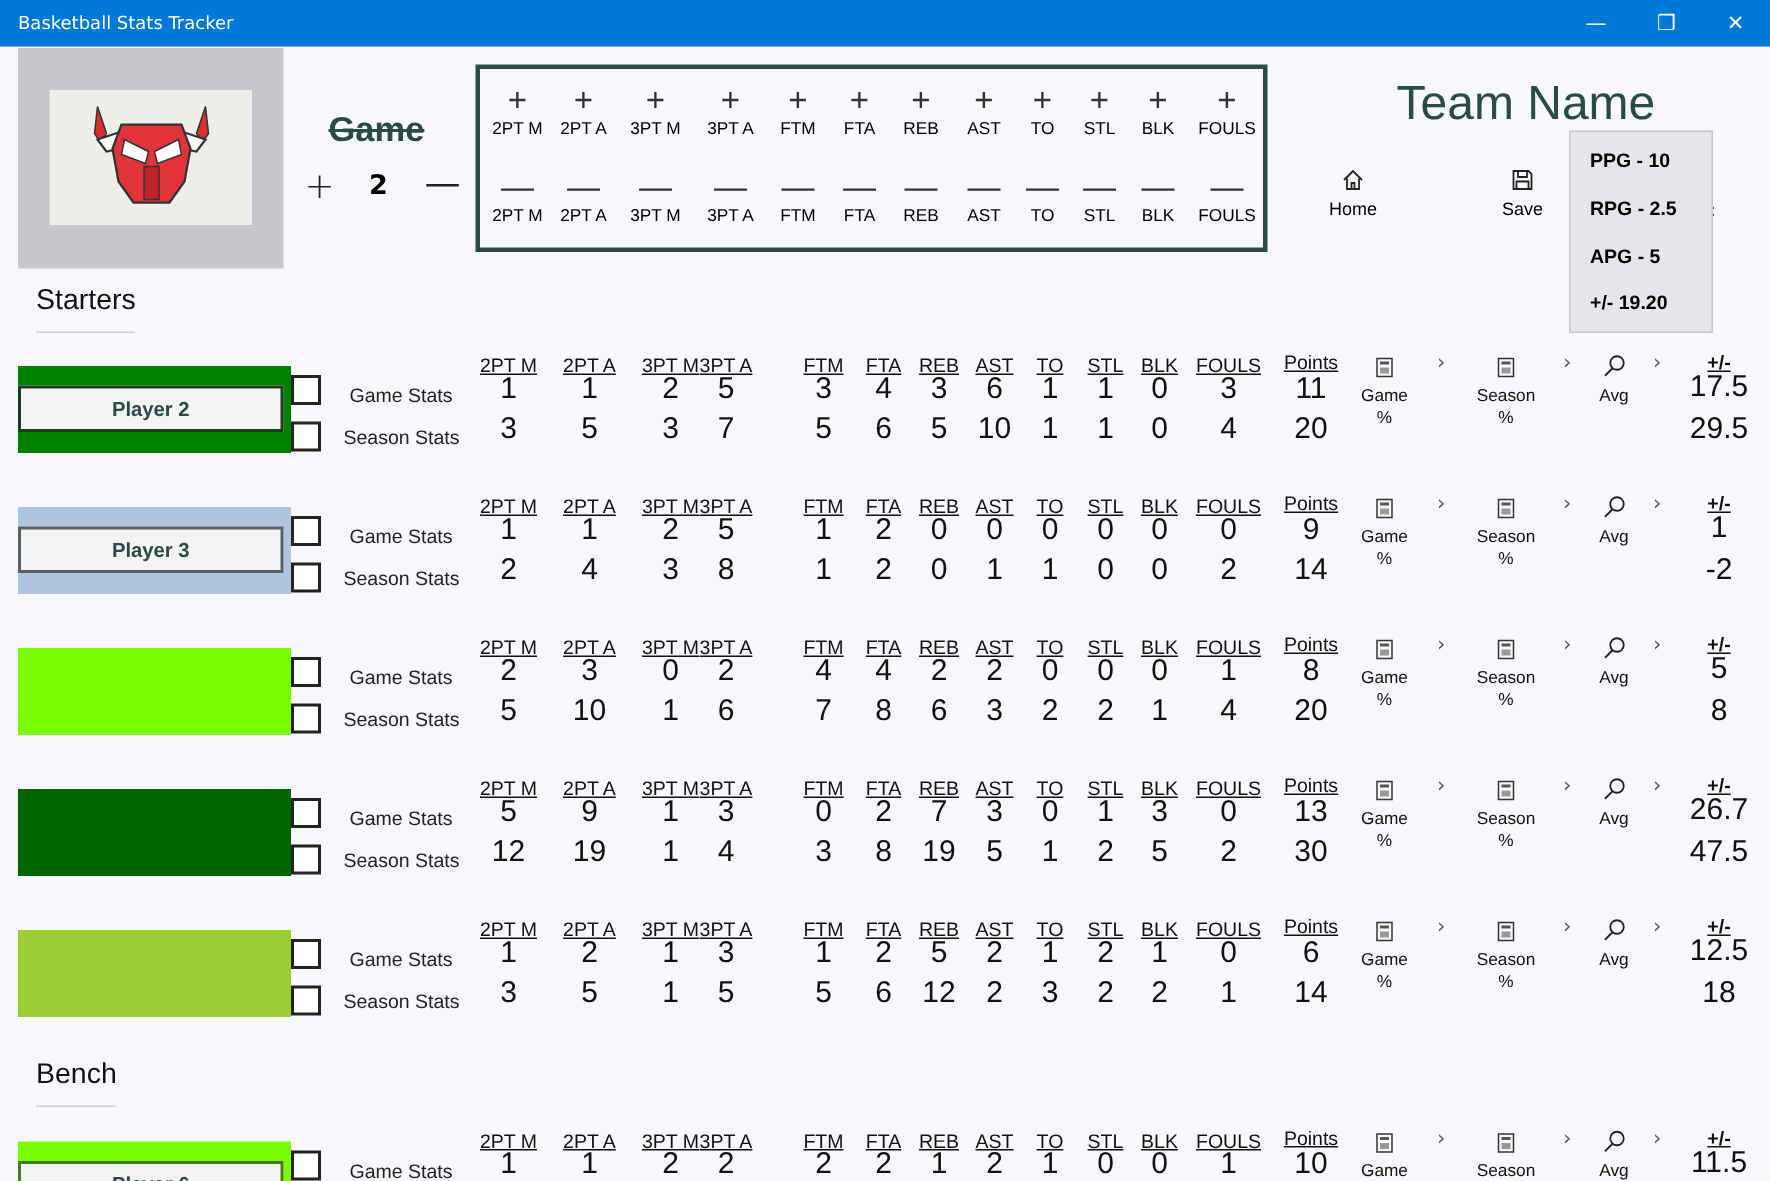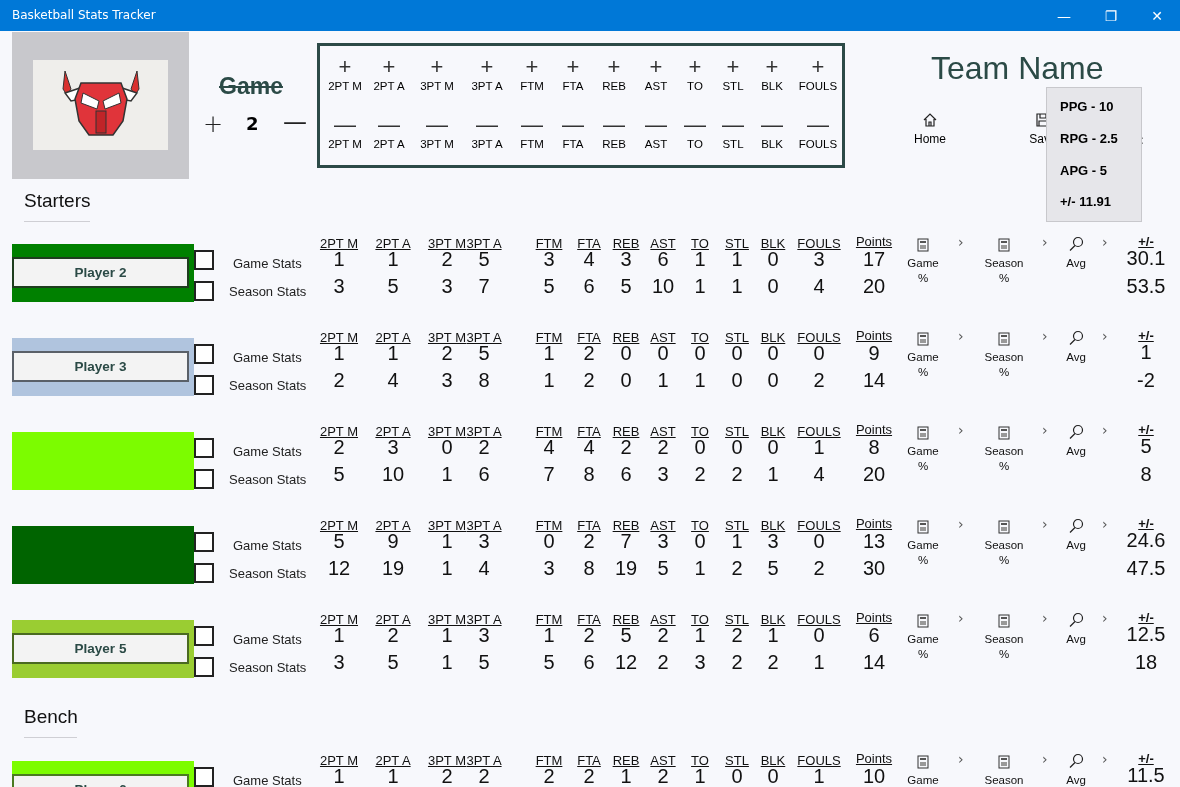--- a/index.html
+++ b/index.html
@@ -11,21 +11,21 @@
   .logo-inner { position: absolute; left: 21px; top: 28px; width: 135px; height: 90px; background: #efeeeb; display: flex; align-items: center; justify-content: center; }
   .game-label { position: absolute; left: 219px; top: 73px; font-size: 23px; color: #2b4a46; text-decoration: line-through; font-weight: 600; font-family: "Liberation Sans", sans-serif; }
   .game-plus { position: absolute; left: 203px; top: 110px; font-size: 24px; font-weight: 300; color: #222; }
   .game-num { position: absolute; left: 246px; top: 113px; font-size: 18px; font-weight: bold; }
   .game-minus { position: absolute; left: 283px; top: 108px; font-size: 24px; color: #222; }
   .stat-box { position: absolute; left: 317px; top: 43px; width: 528px; height: 125px; border: 3px solid #2c4a47; background: #f7f8fc; }
   .stat-col { position: absolute; text-align: center; font-size: 11.5px; font-family: "Liberation Sans", sans-serif; }
   .stat-col .sym { font-size: 22px; line-height: 22px; font-weight: 200; color: #333; display: block; }
   .stat-col .lbl { display: block; margin-top: 2px; }
   .team-name { position: absolute; left: 931px; top: 50px; font-size: 32px; color: #2b4a46; font-family: "Liberation Sans", sans-serif; }
-  .nav-btn { position: absolute; text-align: center; font-size: 12px; font-family: "Liberation Sans", sans-serif; margin-left: 28px; }
+  .nav-btn { position: absolute; text-align: center; font-size: 12px; font-family: "Liberation Sans", sans-serif; }
   .nav-btn svg { display: block; margin: 0 auto 4px; }
   .tooltip { position: absolute; left: 1046px; top: 87px; width: 96px; height: 135px; background: #e6e6ea; border: 1px solid #c8c8cc; font-size: 13px; font-weight: bold; font-family: "Liberation Sans", sans-serif; padding-left: 12px; }
   .tooltip div { position: absolute; left: 13px; }
   .section-title { position: absolute; font-size: 19px; font-family: "Liberation Sans", sans-serif; color: #111; }
   .section-line { position: absolute; height: 1px; background: #cfcfd4; }
   .player-row { position: absolute; left: 0; width: 1180px; height: 94px; }
   .p-bg { position: absolute; left: 12px; top: 0; width: 182px; height: 58px; }
   .p-btn { position: absolute; left: 12px; top: 13px; width: 177px; height: 31px; background: #f3f3f3; border: 2px solid; font-weight: bold; font-size: 13.5px; color: #2b4a46; display: flex; align-items: center; justify-content: center; font-family: "Liberation Sans", sans-serif; }
   .cb { position: absolute; left: 194px; width: 20px; height: 20px; border: 2px solid #222; background: #fff; }
   .cb-lbl { position: absolute; font-size: 13px; color: #222; font-family: "Liberation Sans", sans-serif; }
@@ -176,21 +176,21 @@
       <path d="M2 2 H12 L14 4 V14 H2 Z M5 2 V6 H11 V2 M4 14 V9 H12 V14" fill="none" stroke="#222" stroke-width="1.2"></path>
     </svg>
   <span>Save</span>
 </div>
 <span style="position:absolute; left:1140px; top:133px; font-size:12px; color:#555;">:</span>
 
 <div class="tooltip">
   <div style="top:11px">PPG - 10</div>
   <div style="top:43px">RPG - 2.5</div>
   <div style="top:75px">APG - 5</div>
-  <div style="top:106px">+/-  11.91</div>
+  <div style="top:106px">+/-  19.20</div>
 </div>
 
 <div class="section-title" style="left:24px; top:190px;">Starters</div>
 <div class="section-line" style="left:24px; top:221px; width:66px;"></div>
 <div class="section-title" style="left:24px; top:706px;">Bench</div>
 <div class="section-line" style="left:24px; top:737px; width:53px;"></div>
 
 <div id="rows">
     <div class="player-row" style="top: 244px;">
       <div class="p-bg" style="background:#008000"></div>
@@ -229,42 +229,42 @@
       <div class="hdr" style="left:707px; width:60px; top:-8px">STL</div>
       <div class="val" style="left:707px; width:60px; top:4px">1</div>
       <div class="val" style="left:707px; width:60px; top:31px">1</div>
       <div class="hdr" style="left:743px; width:60px; top:-8px">BLK</div>
       <div class="val" style="left:743px; width:60px; top:4px">0</div>
       <div class="val" style="left:743px; width:60px; top:31px">0</div>
       <div class="hdr" style="left:789px; width:60px; top:-8px">FOULS</div>
       <div class="val" style="left:789px; width:60px; top:4px">3</div>
       <div class="val" style="left:789px; width:60px; top:31px">4</div>
       <div class="hdr" style="left:844px; width:60px; top:-10px">Points</div>
-      <div class="val" style="left:844px; width:60px; top:4px">17</div>
+      <div class="val" style="left:844px; width:60px; top:4px">11</div>
       <div class="val" style="left:844px; width:60px; top:31px">20</div>
       <div class="act" style="left:902px; width:42px; top:-6px"><svg width="12" height="14" viewBox="0 0 12 14">
           <rect x="1" y="1" width="10" height="12" fill="none" stroke="#333" stroke-width="1"></rect>
           <rect x="3" y="3" width="6" height="2" fill="#555"></rect>
           <rect x="3" y="7" width="6" height="4" fill="#999"></rect>
         </svg><div>Game</div><div>%</div></div>
       <div class="chev" style="left:958px; top:-10px">›</div>
       <div class="act" style="left:980px; width:48px; top:-6px"><svg width="12" height="14" viewBox="0 0 12 14">
           <rect x="1" y="1" width="10" height="12" fill="none" stroke="#333" stroke-width="1"></rect>
           <rect x="3" y="3" width="6" height="2" fill="#555"></rect>
           <rect x="3" y="7" width="6" height="4" fill="#999"></rect>
         </svg><div>Season</div><div>%</div></div>
       <div class="chev" style="left:1042px; top:-10px">›</div>
       <div class="act" style="left:1058px; width:36px; top:-8px"><svg width="16" height="16" viewBox="0 0 16 16">
           <circle cx="10" cy="6" r="4.5" fill="none" stroke="#222" stroke-width="1.2"></circle>
           <line x1="7" y1="9.5" x2="2" y2="14.5" stroke="#222" stroke-width="1.2"></line>
         </svg><div>Avg</div></div>
       <div class="chev" style="left:1102px; top:-10px">›</div>
       <div class="hdr" style="left:1121px; width:50px; top:-10px; font-weight:bold">+/-</div>
-      <div class="val" style="left:1116px; width:60px; top:3px">30.1</div>
-      <div class="val" style="left:1116px; width:60px; top:31px">53.5</div>
+      <div class="val" style="left:1116px; width:60px; top:3px">17.5</div>
+      <div class="val" style="left:1116px; width:60px; top:31px">29.5</div>
     </div>
     <div class="player-row" style="top: 338px;">
       <div class="p-bg" style="background:#b0c4de"></div>
       <div class="p-btn" style="border-color:#5a6068">Player 3</div>
       <div class="cb" style="top:6px"></div>
       <div class="cb" style="top:37px"></div>
       <div class="cb-lbl" style="left:233px; top:12px">Game Stats</div>
       <div class="cb-lbl" style="left:229px; top:40px">Season Stats</div>
       <div class="hdr" style="left:309px; width:60px; top:-8px">2PT M</div>
       <div class="val" style="left:309px; width:60px; top:4px">1</div>
@@ -448,26 +448,25 @@
           <rect x="3" y="3" width="6" height="2" fill="#555"></rect>
           <rect x="3" y="7" width="6" height="4" fill="#999"></rect>
         </svg><div>Season</div><div>%</div></div>
       <div class="chev" style="left:1042px; top:-10px">›</div>
       <div class="act" style="left:1058px; width:36px; top:-8px"><svg width="16" height="16" viewBox="0 0 16 16">
           <circle cx="10" cy="6" r="4.5" fill="none" stroke="#222" stroke-width="1.2"></circle>
           <line x1="7" y1="9.5" x2="2" y2="14.5" stroke="#222" stroke-width="1.2"></line>
         </svg><div>Avg</div></div>
       <div class="chev" style="left:1102px; top:-10px">›</div>
       <div class="hdr" style="left:1121px; width:50px; top:-10px; font-weight:bold">+/-</div>
-      <div class="val" style="left:1116px; width:60px; top:3px">24.6</div>
+      <div class="val" style="left:1116px; width:60px; top:3px">26.7</div>
       <div class="val" style="left:1116px; width:60px; top:31px">47.5</div>
     </div>
     <div class="player-row" style="top: 620px;">
       <div class="p-bg" style="background:#9acd32"></div>
-      <div class="p-btn" style="border-color:#4a6a20">Player 5</div>
       <div class="cb" style="top:6px"></div>
       <div class="cb" style="top:37px"></div>
       <div class="cb-lbl" style="left:233px; top:12px">Game Stats</div>
       <div class="cb-lbl" style="left:229px; top:40px">Season Stats</div>
       <div class="hdr" style="left:309px; width:60px; top:-8px">2PT M</div>
       <div class="val" style="left:309px; width:60px; top:4px">1</div>
       <div class="val" style="left:309px; width:60px; top:31px">3</div>
       <div class="hdr" style="left:363px; width:60px; top:-8px">2PT A</div>
       <div class="val" style="left:363px; width:60px; top:4px">2</div>
       <div class="val" style="left:363px; width:60px; top:31px">5</div>

